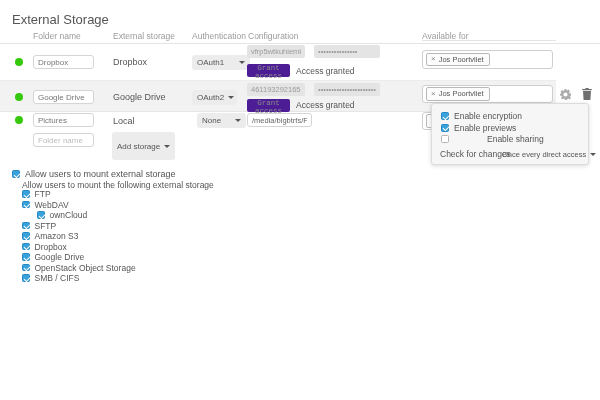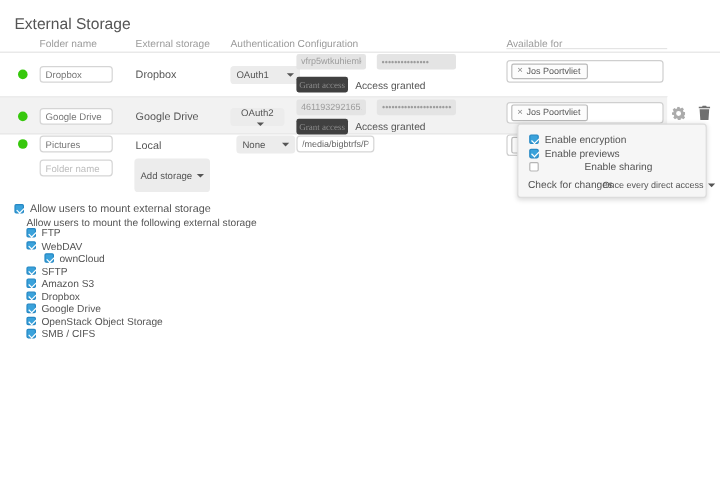--- a/index.html
+++ b/index.html
@@ -22,21 +22,21 @@
   .cfg { border:none; border-radius:2px; background:#e4e4e4; font-family:"Liberation Sans", sans-serif;
          font-size:7.5px; color:#9c9c9c; padding:0 4px; outline:none; overflow:hidden; white-space:nowrap; }
 
   .backend-label { font-size:9px; color:#555; white-space:nowrap; }
 
   .select { background:#ececec; border:none; border-radius:3px; display:flex; align-items:center;
             justify-content:space-between; padding:0 5px; font-size:8px; color:#555; cursor:pointer; white-space:nowrap; }
   .caret { width:0; height:0; border-left:3px solid transparent; border-right:3px solid transparent;
            border-top:3.5px solid #555; display:inline-block; margin-left:4px; flex:none; }
 
-  .grant-btn { background:#404040; border:none; border-radius:2px; font-family:Liberation Serif, serif;
+  .grant-btn { background:#4c1d95; border:none; border-radius:2px; font-family:Liberation Mono, monospace;
                font-size:7.5px; color:#8a8a8a; padding:0; cursor:pointer; }
   .granted { font-size:8.5px; color:#555; white-space:nowrap; }
 
   .avail { border:1px solid #cfcfcf; border-radius:3px; background:#fff; display:flex; align-items:center; padding:0 3px; overflow:hidden; }
   .chip { display:inline-flex; align-items:center; border:1px solid #b9b9b9; border-radius:2px; background:#fcfcfc;
           font-size:7.5px; color:#555; padding:1px 5px 1.5px 4px; white-space:nowrap; }
   .chip .x { color:#8a8a8a; font-size:8px; margin-right:3px; cursor:pointer; line-height:1; }
 
   .cb { position:relative; display:inline-block; width:8px; height:8px; border:1px solid #b5b5b5;
         border-radius:1.5px; background:#fff; flex:none; cursor:pointer; }
@@ -88,21 +88,21 @@
     <span class="chip">
       <span class="x">×</span>
       <span>Jos Poortvliet</span>
     </span>
   </div>
   <div class="abs hline" style="left:0px; top:80px; width:556px; background:#ececec;"></div>
 
   <span class="abs dot" style="left:15px; top:93px; background:#36c80c;"></span>
   <input class="abs txt-input" style="left: 33px; top: 90px; width: 61px; height: 14px;" value="Google Drive">
   <span class="abs backend-label" style="left:113px; top:92px;">Google Drive</span>
-  <div class="abs select" style="left:192px; top:90px; width:45px; height:15px;flex-direction:column;">
+  <div class="abs select" style="left:192px; top:90px; width:45px; height:15px;">
     <span>OAuth2</span>
     <i class="caret"></i>
   </div>
   <input class="abs cfg" style="left: 247px; top: 83px; width: 58px; height: 13px;" disabled="" value="461193292165.apps.go">
   <input class="abs cfg" style="left: 314px; top: 83px; width: 66px; height: 13px;" disabled="" value="••••••••••••••••••••••••">
   <button class="abs grant-btn" style="left:247px; top:99px; width:43px; height:13px;">Grant access</button>
   <span class="abs granted" style="left:296px; top:100px;">Access granted</span>
   <div class="abs avail" style="left:422px; top:85px; width:131px; height:18px;">
     <span class="chip">
       <span class="x">×</span>

